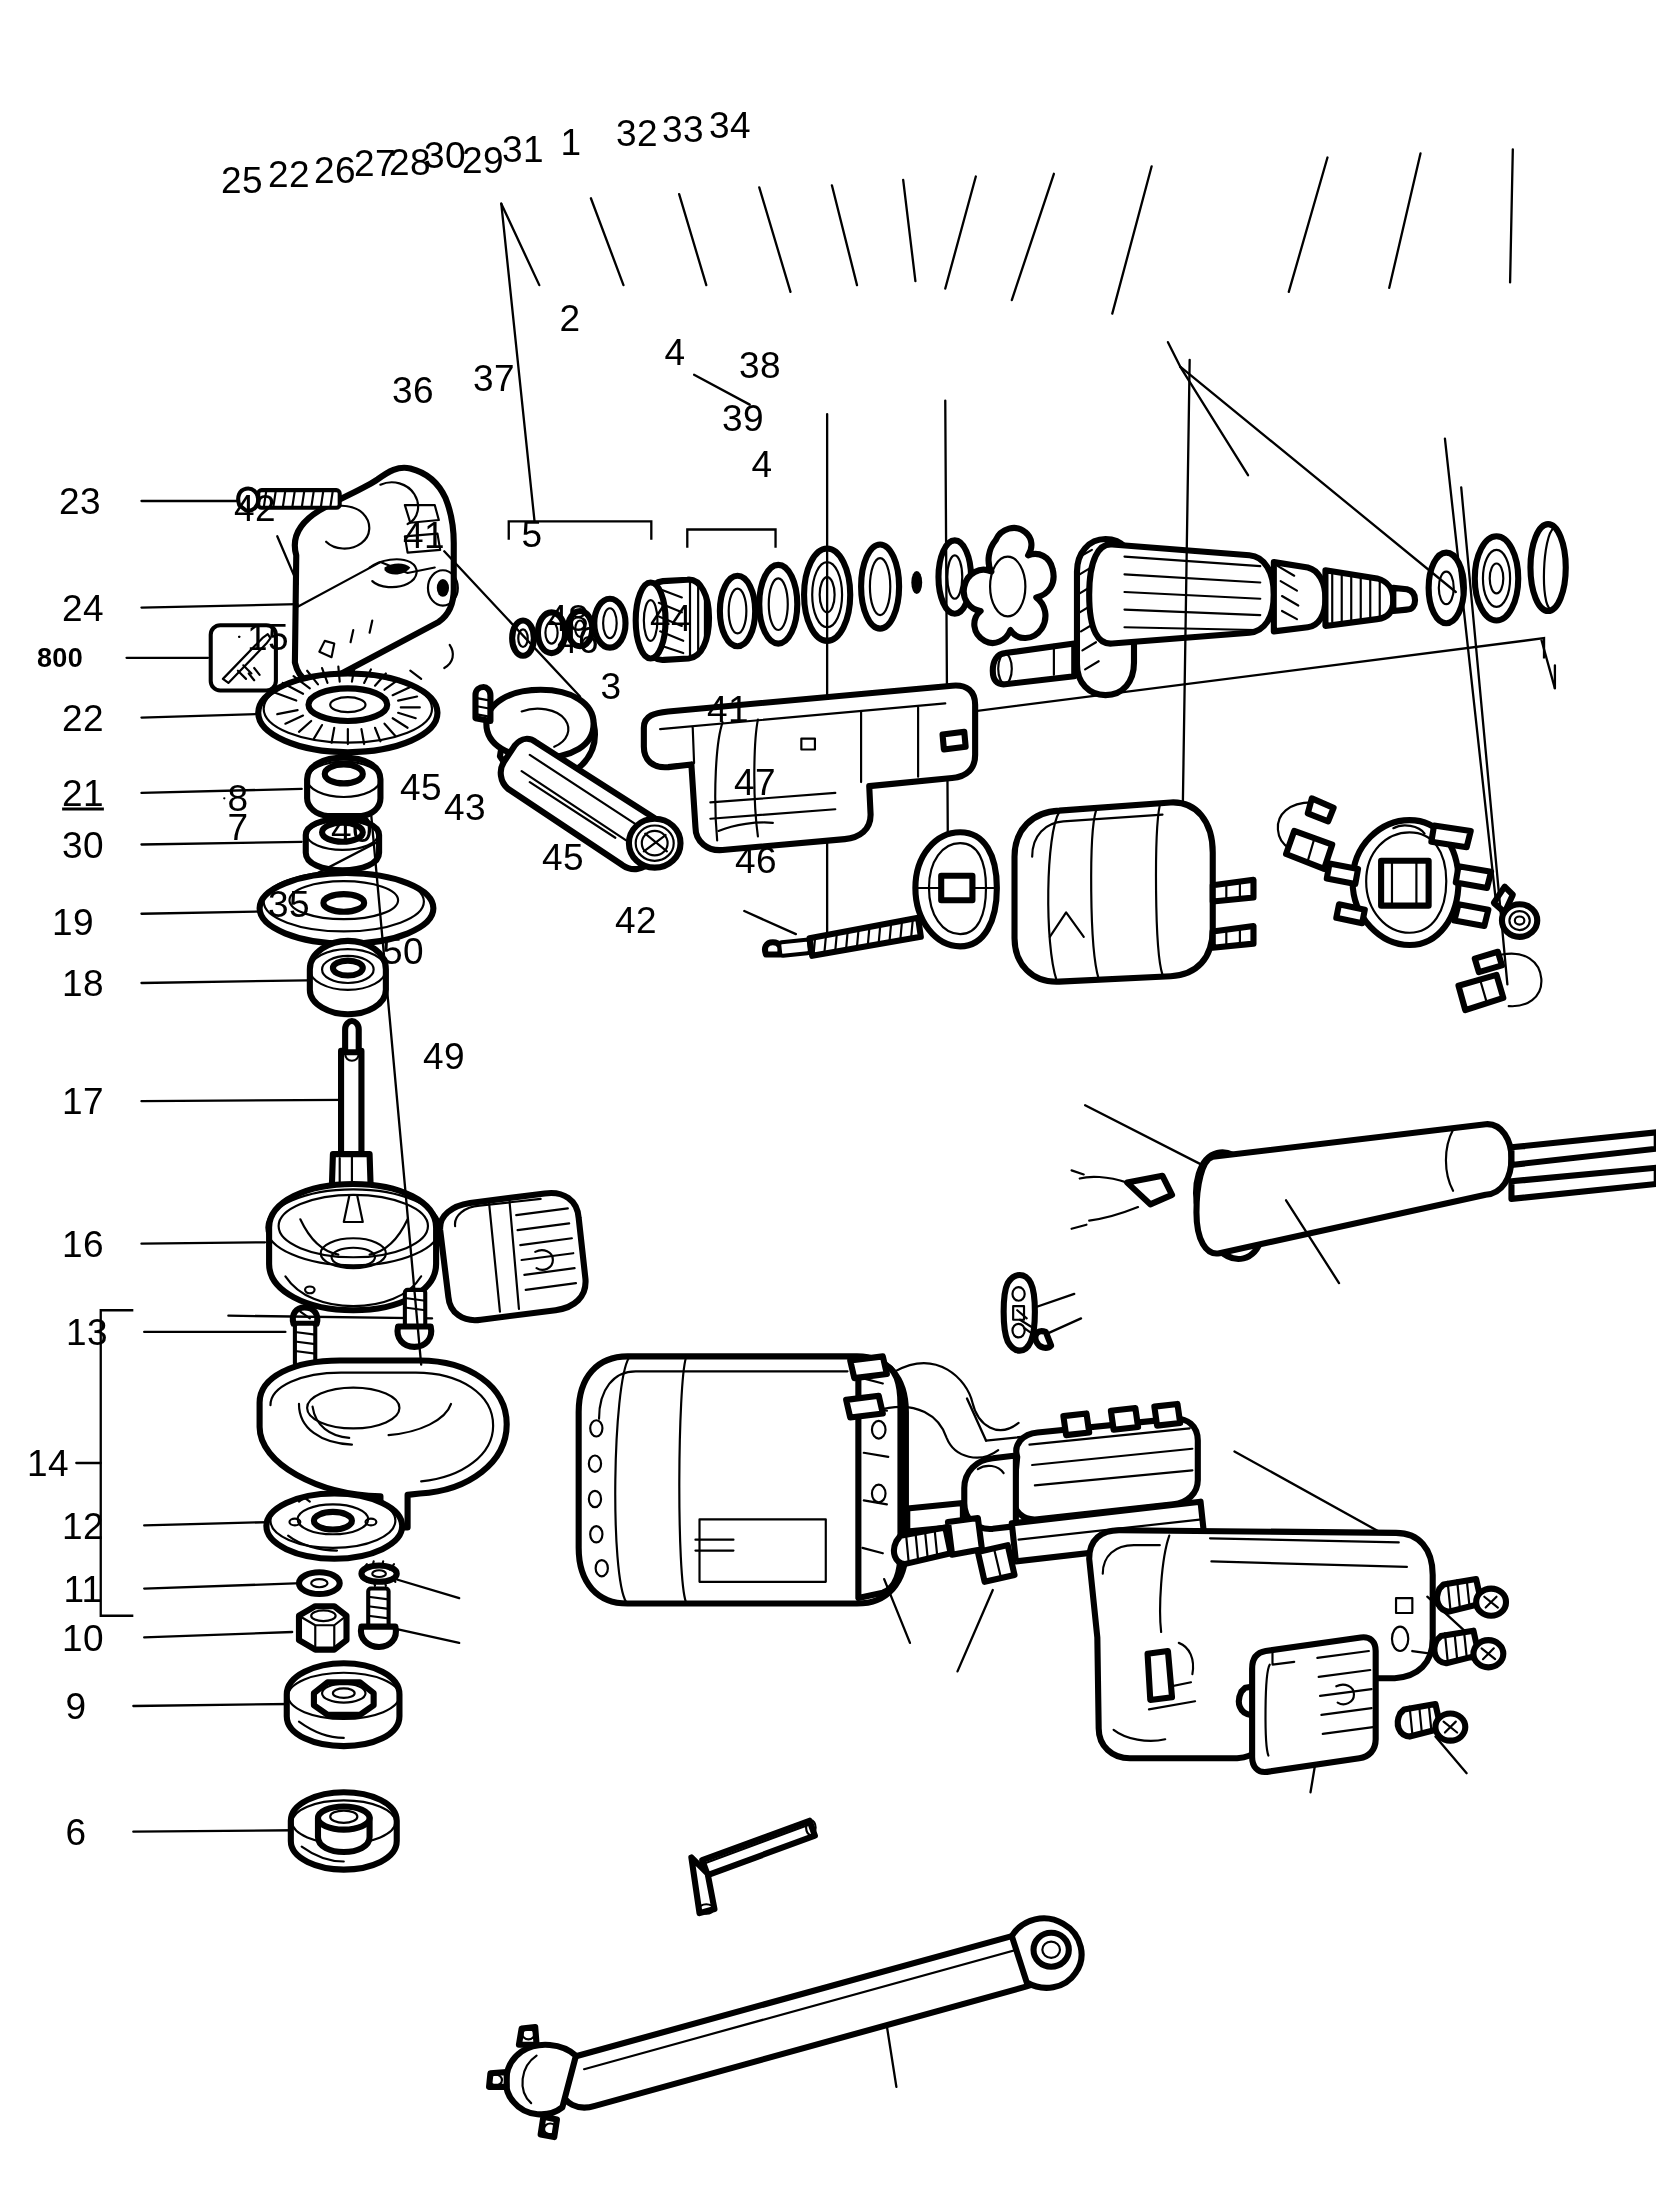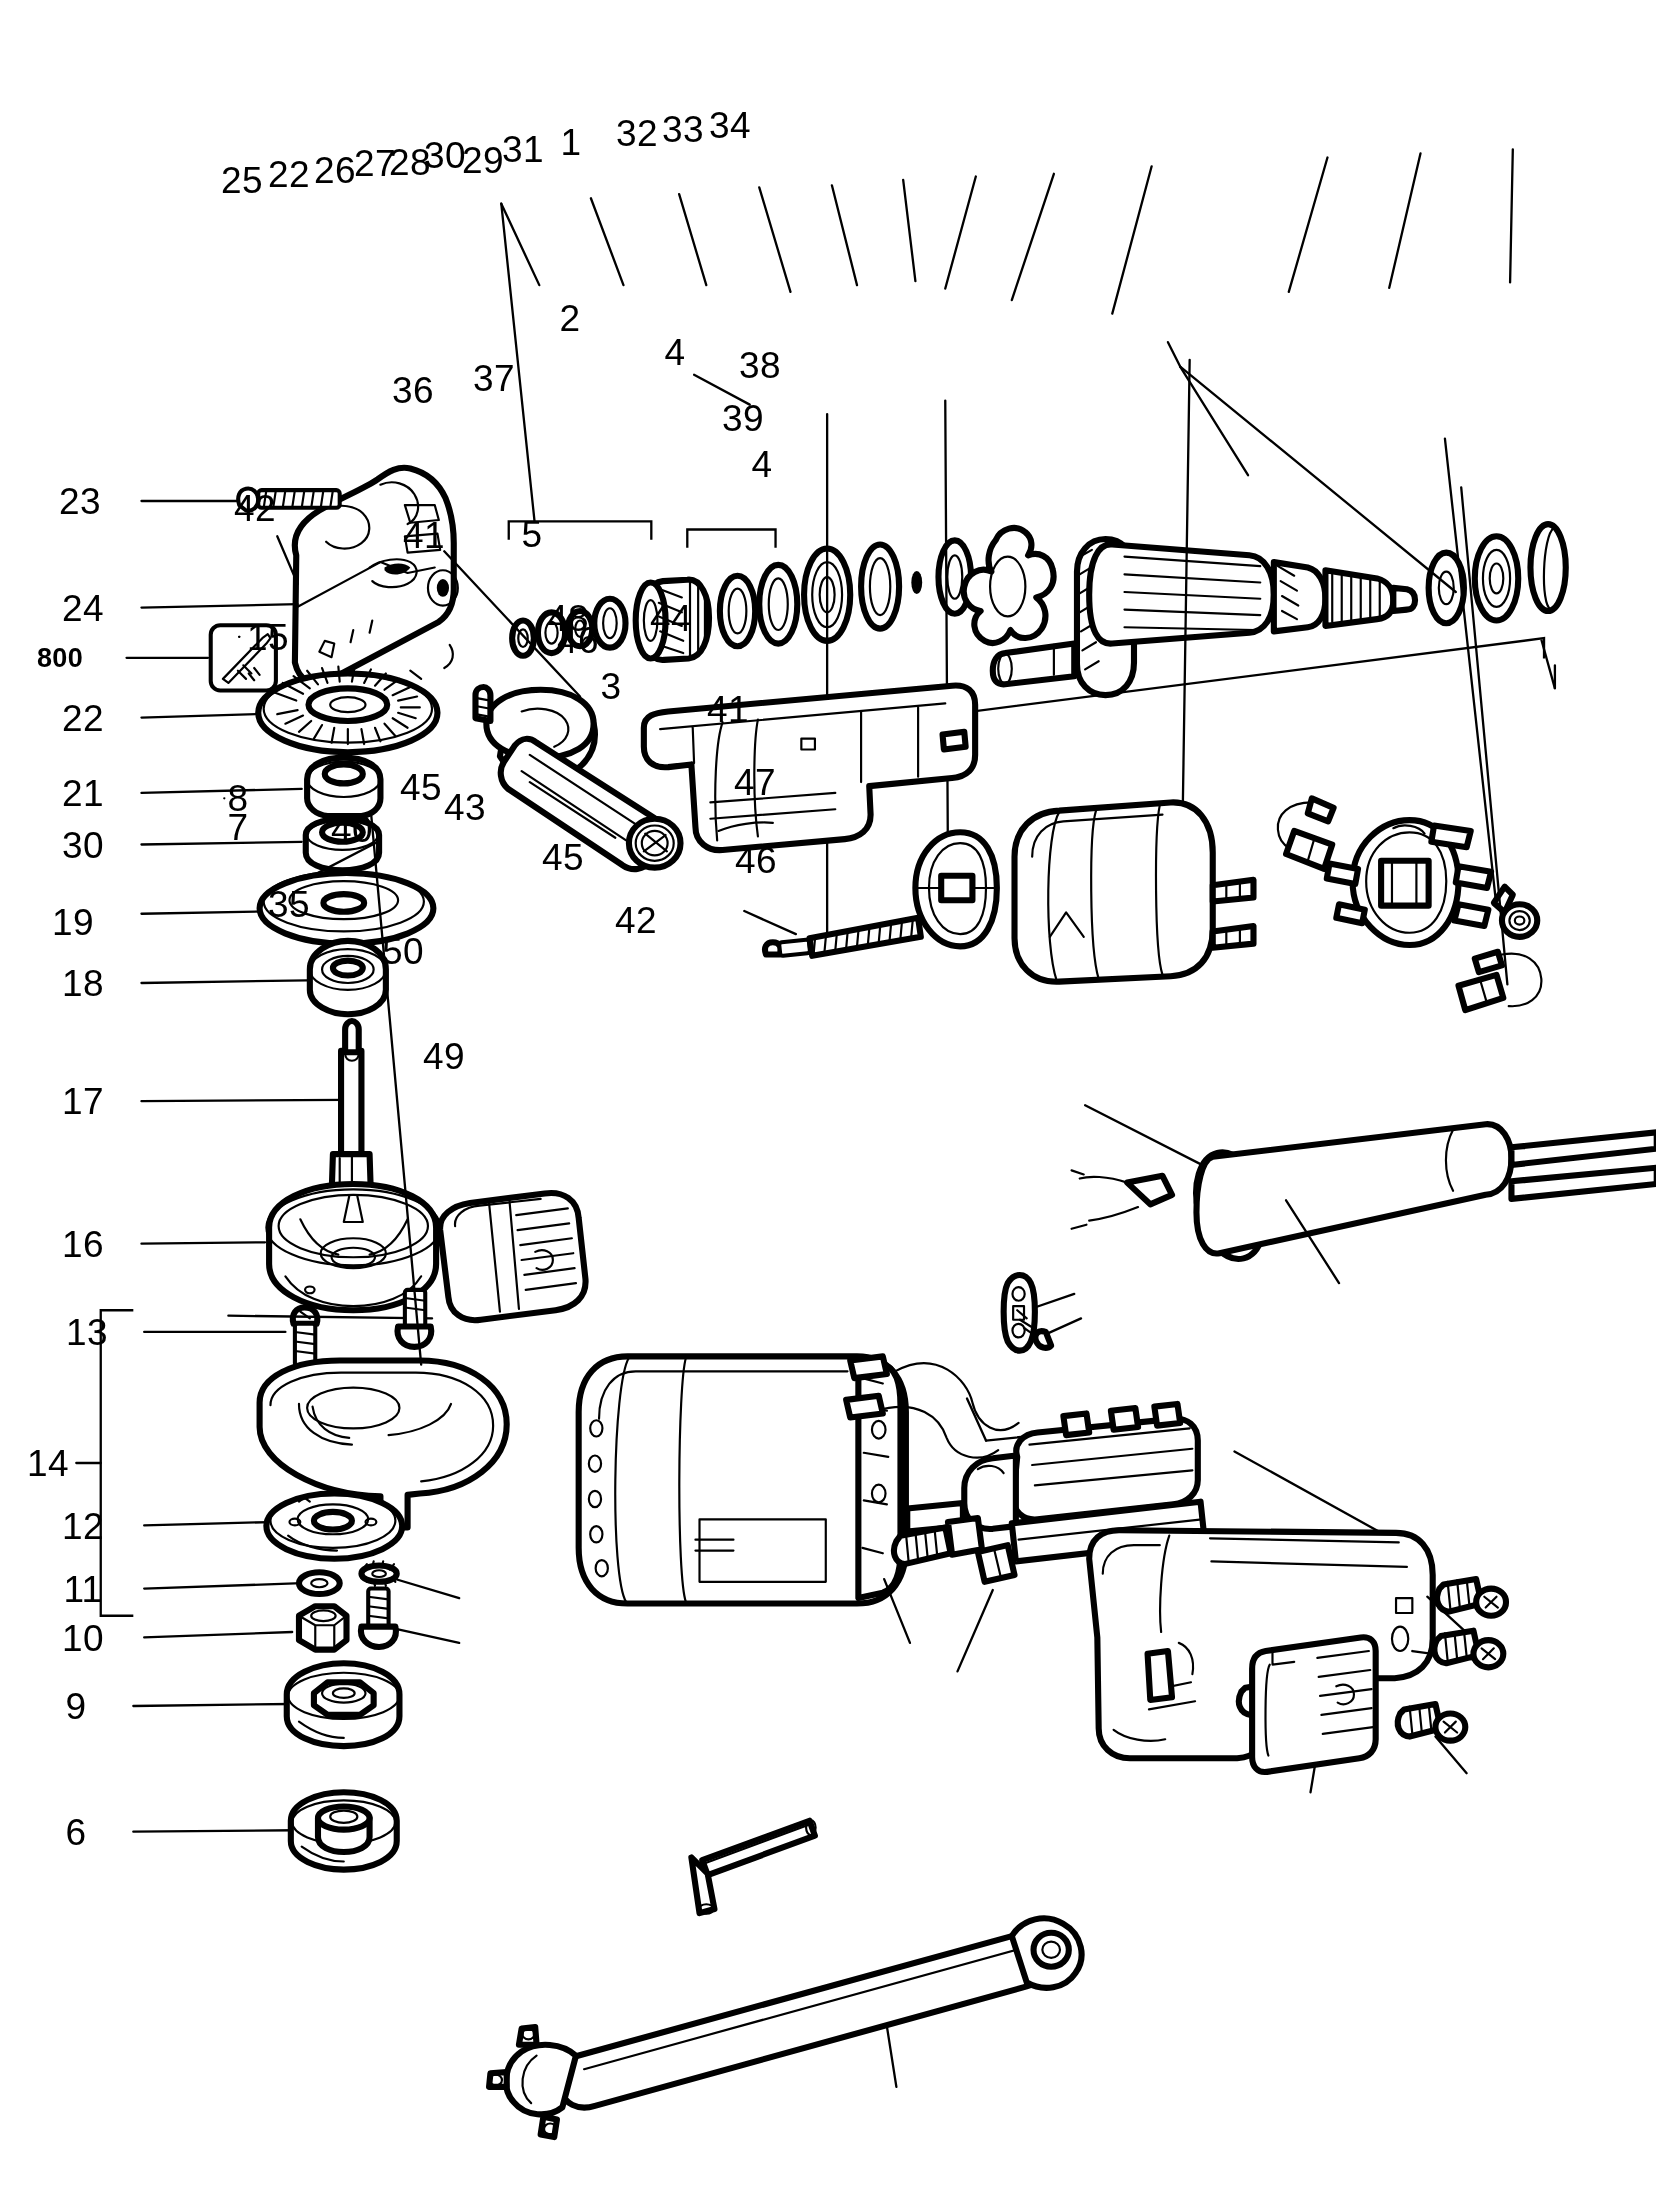--- a/index.html
+++ b/index.html
@@ -656,21 +656,21 @@
     <ellipse class="t" cx="810" cy="3136" rx="9" ry="8"></ellipse>
   </g>
 
 </svg>
 
 <div id="labels">
       <div class="callout" style="left: 80px; top: 501px;">23</div>
       <div class="callout" style="left: 83px; top: 608px;">24</div>
       <div class="callout bold" style="left: 60px; top: 658px;">800</div>
       <div class="callout" style="left: 83px; top: 718px;">22</div>
-      <div class="callout" style="left: 83px; top: 793px;">21</div>
+      <div class="callout" style="left: 83px; top: 793px; text-decoration: underline;">21</div>
       <div class="callout" style="left: 83px; top: 845px;">30</div>
       <div class="callout" style="left: 73px; top: 914px; margin-top: 8px;">19</div>
       <div class="callout" style="left: 83px; top: 983px;">18</div>
       <div class="callout" style="left: 83px; top: 1101px;">17</div>
       <div class="callout" style="left: 83px; top: 1244px;">16</div>
       <div class="callout" style="left: 87px; top: 1332px;">13</div>
       <div class="callout" style="left: 48px; top: 1463px;">14</div>
       <div class="callout" style="left: 83px; top: 1526px;">12</div>
       <div class="callout" style="left: 83px; top: 1589px;">11</div>
       <div class="callout" style="left: 83px; top: 1638px;">10</div>

